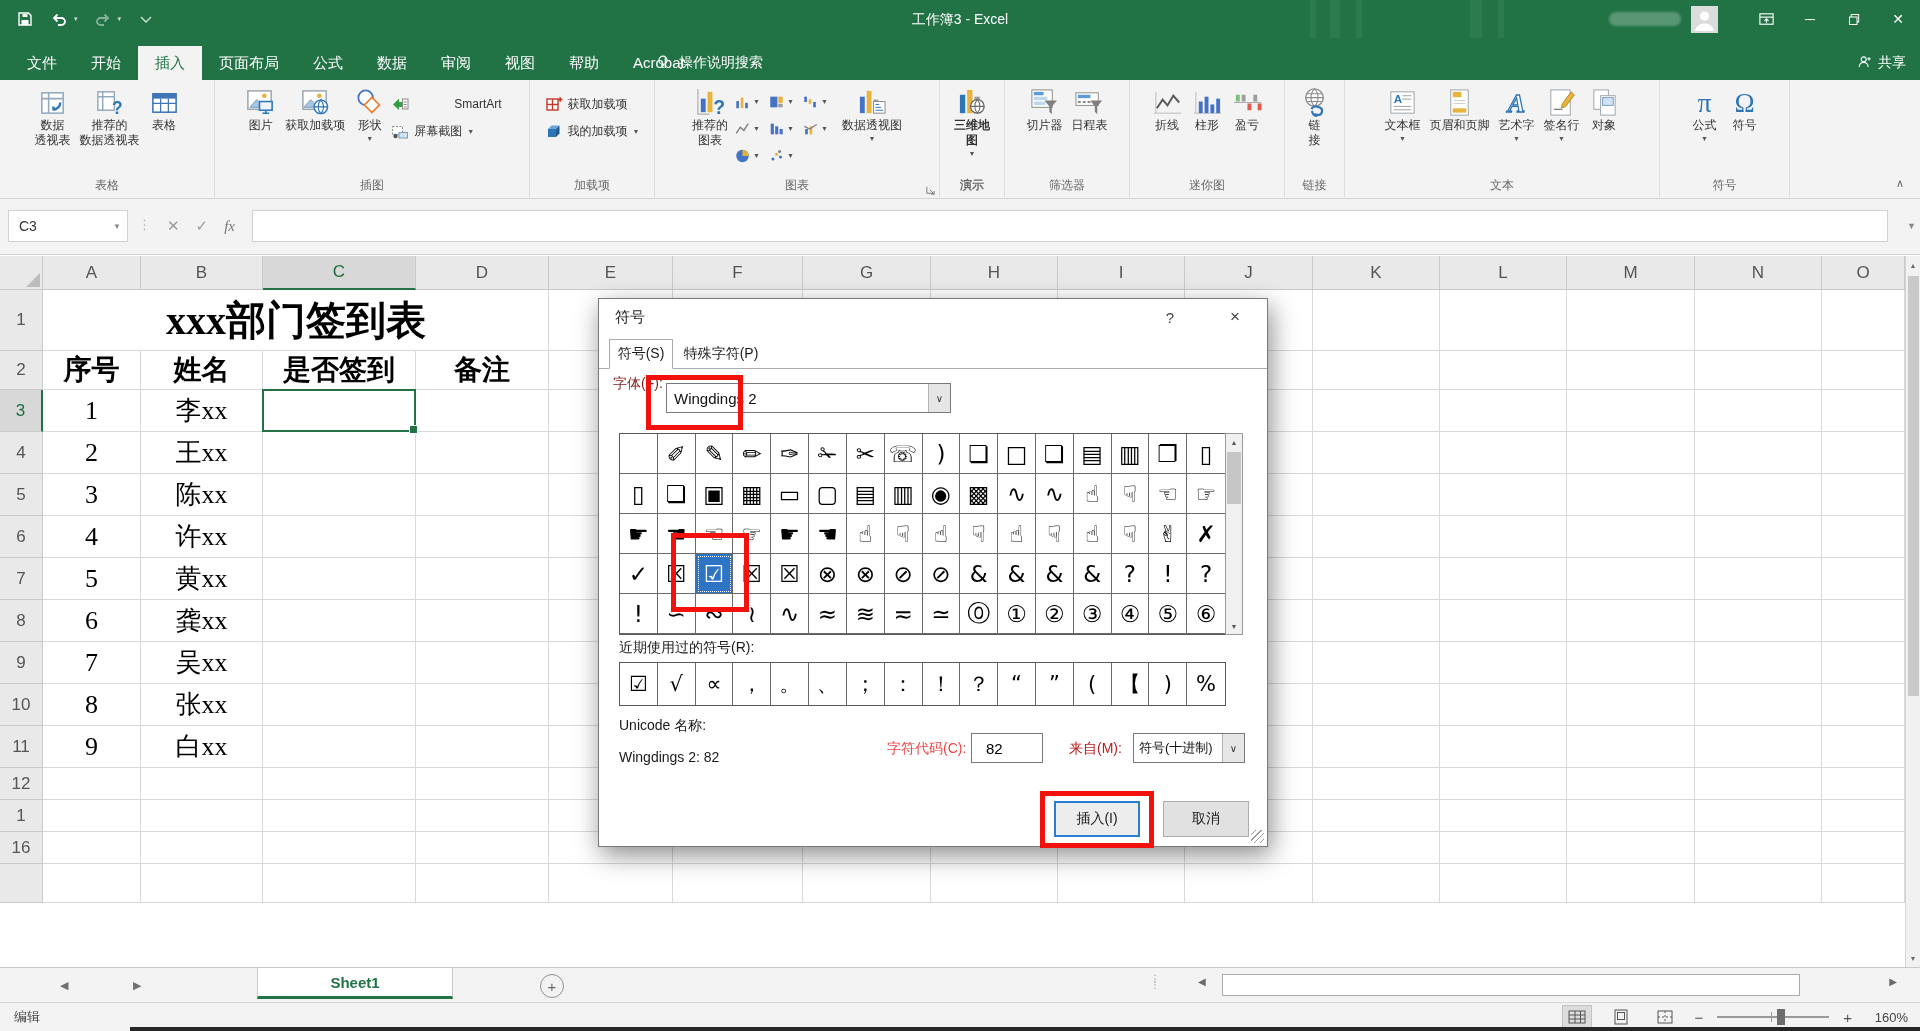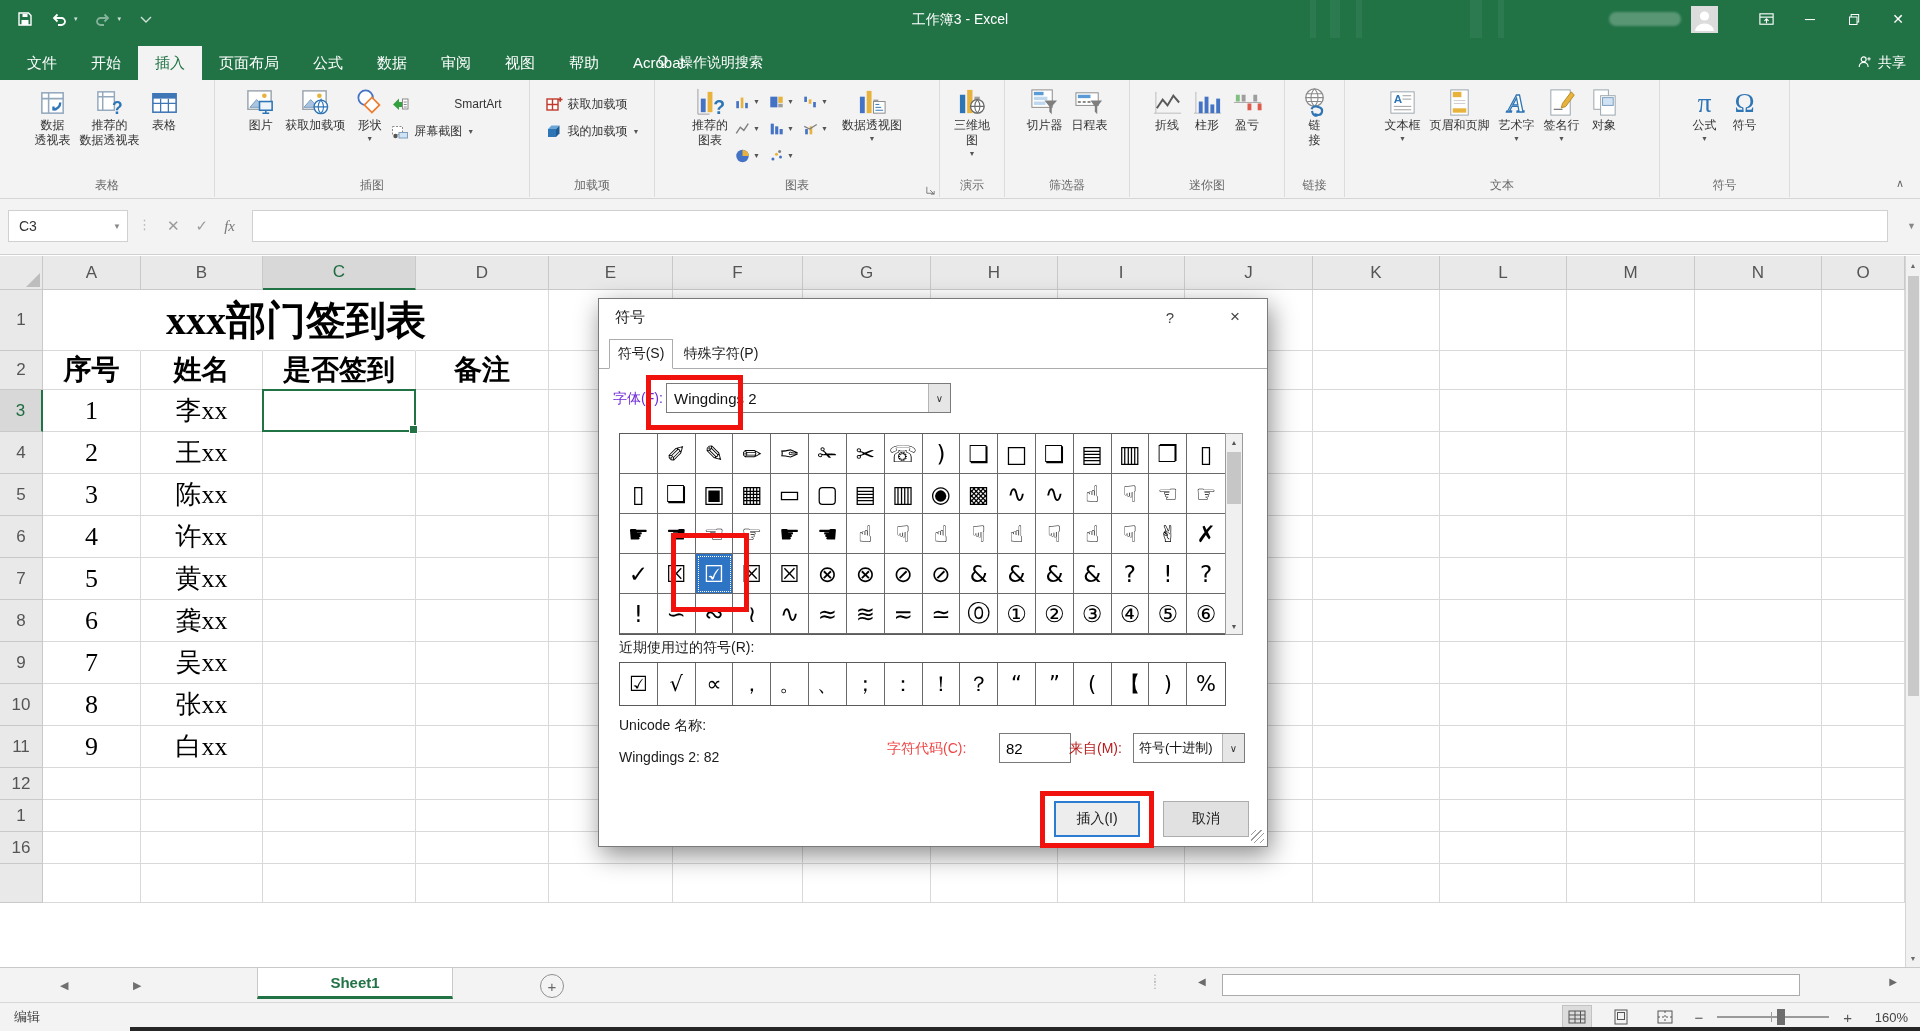--- a/index.html
+++ b/index.html
@@ -101,21 +101,21 @@
   
   #dialog{position:absolute;left:598px;top:298px;width:670px;height:549px;background:#fff;border:1px solid #7a7a7a;
     box-shadow:3px 8px 24px rgba(0,0,0,.45);box-sizing:border-box;z-index:20;}
   #dlg-title{position:absolute;left:16px;top:9px;font-size:15px;color:#1a1a1a;}
   #dlg-help{position:absolute;left:556px;top:4px;width:30px;height:28px;display:flex;align-items:center;justify-content:center;color:#444;font-size:15px;}
   #dlg-close{position:absolute;left:618px;top:4px;width:36px;height:28px;display:flex;align-items:center;justify-content:center;color:#444;font-size:17px;}
   #dlg-tabline{position:absolute;left:0;top:69px;width:668px;height:1px;background:#acacac;}
   .dtab{position:absolute;top:40px;height:30px;display:flex;align-items:center;justify-content:center;font-size:14px;color:#1a1a1a;box-sizing:border-box;}
   #dtab1{left:10px;width:64px;border:1px solid #acacac;border-bottom:1px solid #fff;background:#fff;z-index:2;}
   #dtab2{left:74px;width:96px;}
-  #font-label{position:absolute;left:14px;top:91px;font-size:14px;color:#6d28d9;}
+  #font-label{position:absolute;left:14px;top:76px;font-size:14px;color:#7f1d1d;}
   #font-combo{position:absolute;left:67px;top:84px;width:285px;height:30px;border:1px solid #7a7a7a;box-sizing:border-box;background:#fff;
     font-size:15px;color:#111;display:flex;align-items:center;padding-left:7px;}
   .combo-caret{position:absolute;right:0;top:0;width:22px;height:100%;background:#e6e6e6;border-left:1px solid #b5b5b5;
     display:flex;align-items:center;justify-content:center;font-size:10px;color:#333;box-sizing:border-box;}
   #sym-grid{position:absolute;left:20px;top:134px;width:607px;height:202px;border:1px solid #5a5a5a;box-sizing:border-box;
     display:grid;grid-template-columns:repeat(16,1fr);grid-auto-rows:40px;background:#fff;}
   .symcell{border-right:1px solid #6a6a6a;border-bottom:1px solid #6a6a6a;box-sizing:border-box;display:flex;align-items:center;justify-content:center;
     font-family:"DejaVu Sans",sans-serif;font-size:23px;color:#000;}
   .symcell:nth-child(16n){border-right:none;}
   .symcell.sel{background:#2e74c4;color:#fff;outline:1px dotted #fff;outline-offset:-3px;}
@@ -124,22 +124,22 @@
   #sym-thumb{position:absolute;left:1px;top:18px;width:14px;height:52px;background:#c6c6c6;}
   #recent-label{position:absolute;left:20px;top:340px;font-size:14px;color:#1a1a1a;}
   #recent-grid{position:absolute;left:20px;top:363px;width:607px;height:44px;border:1px solid #5a5a5a;box-sizing:border-box;
     display:grid;grid-template-columns:repeat(16,1fr);}
   .reccell{border-right:1px solid #6a6a6a;box-sizing:border-box;display:flex;align-items:center;justify-content:center;
     font-family:"DejaVu Sans",sans-serif;font-size:21px;color:#000;}
   .reccell:nth-child(16){border-right:none;}
   #uni-label{position:absolute;left:20px;top:418px;font-size:14px;color:#1a1a1a;}
   #uni-name{position:absolute;left:20px;top:450px;font-size:14px;color:#1a1a1a;}
   #cc-label{position:absolute;left:288px;top:441px;font-size:14px;color:#ef4444;}
-  #cc-input{position:absolute;left:400px;top:434px;width:72px;height:30px;border:1px solid #7a7a7a;box-sizing:border-box;
-    font-size:15px;padding:2px 6px;font-family:"Liberation Sans",sans-serif;}
+  #cc-input{position:absolute;left:372px;top:434px;width:72px;height:30px;border:1px solid #7a7a7a;box-sizing:border-box;
+    font-size:15px;padding:2px 14px;font-family:"Liberation Sans",sans-serif;}
   #from-label{position:absolute;left:470px;top:441px;font-size:14px;color:#b91c1c;}
   #from-combo{position:absolute;left:534px;top:434px;width:112px;height:30px;border:1px solid #7a7a7a;box-sizing:border-box;background:#fff;
     font-size:13px;color:#111;display:flex;align-items:center;padding-left:5px;}
   .dbtn{position:absolute;top:502px;width:86px;height:36px;display:flex;align-items:center;justify-content:center;font-size:14px;color:#1a1a1a;box-sizing:border-box;}
   #btn-insert{left:455px;background:#ededed;border:2px solid #2b7cd3;}
   #btn-cancel{left:564px;background:#e1e1e1;border:1px solid #adadad;}
   #dlg-grip{position:absolute;right:3px;bottom:3px;width:13px;height:13px;
     background:repeating-linear-gradient(135deg,transparent 0 3px,#9a9a9a 3px 4px);}
   .redbox{position:absolute;border:5px solid #f2120d;box-sizing:border-box;z-index:30;background:transparent;}
   #red-font{left:47px;top:76px;width:97px;height:55px;}
@@ -440,21 +440,21 @@
               <div class="rl">数据透视图</div>
               <div class="rcaret">▼</div>
             </div>
           </div>
           <div class="launcher"><svg viewBox="0 0 12 12" width="11" height="11">
               <path d="M2 2v7h7" fill="none" stroke="#777"></path>
               <path d="M5.5 5.5L10 10M10 6.5V10H6.5" fill="none" stroke="#777"></path>
             </svg></div>
           <div class="rlabel">图表</div>
         </div>
-        <div class="rgroup" style="width: 65px;">
+        <div class="rgroup" style="width: 65px; font-weight: bold;">
           <div class="rbody">
             <div class="rbtn">
               <div class="ric32"><svg viewBox="0 0 32 32" width="100%" height="100%">
                   <rect x="3" y="8" width="5.5" height="19" fill="#2e75b5"></rect>
                   <rect x="10.5" y="3" width="5.5" height="24" fill="#e8b33c"></rect>
                   <rect x="18" y="10" width="5.5" height="17" fill="#9e9e9e"></rect>
                   <circle cx="21" cy="20" r="7" fill="#fff" stroke="#6a6a6a" stroke-width="1.4"></circle>
                   <path d="M14 20h14M21 13a10.5 10.5 0 010 14M21 13a10.5 10.5 0 000 14" fill="none" stroke="#6a6a6a" stroke-width="1.1"></path>
                 </svg></div>
               <div class="rl">三维地</div>

